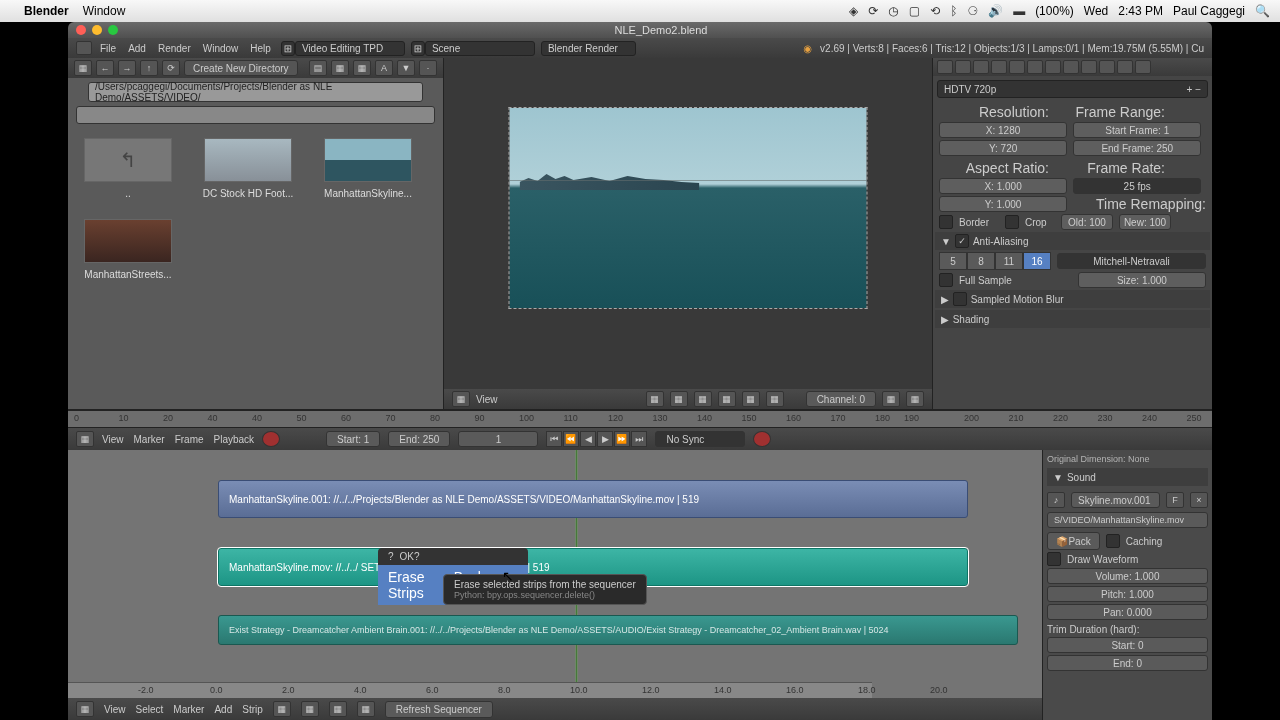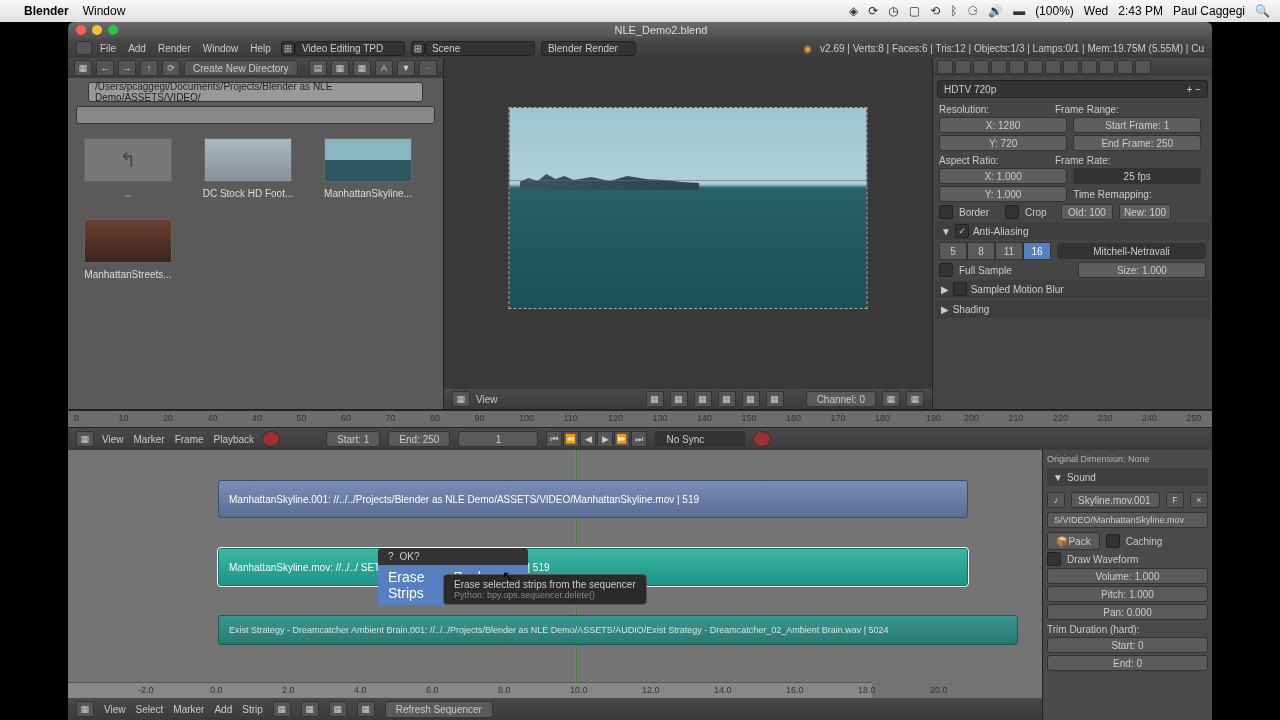--- a/index.html
+++ b/index.html
@@ -55,21 +55,21 @@
 .buildings { position: absolute; top: 62px; left: 10px; width: 180px; height: 20px; background: linear-gradient(90deg, #3a5560, #2a4550); clip-path: polygon(0 100%, 0 60%, 5% 40%, 10% 55%, 15% 20%, 20% 45%, 25% 30%, 30% 50%, 40% 35%, 50% 55%, 60% 30%, 70% 45%, 80% 50%, 90% 60%, 100% 65%, 100% 100%); }
 .preview-header { height: 20px; background: linear-gradient(#4a4a4a, #3a3a3a); position: absolute; bottom: 0; left: 0; right: 0; display: flex; align-items: center; padding: 0 8px; gap: 6px; font-size: 10px; color: #ccc; }
 
 
 .props { width: 280px; background: #454545; display: flex; flex-direction: column; font-size: 10px; color: #ccc; border-left: 1px solid #222; }
 .props-header { height: 18px; background: linear-gradient(#4a4a4a, #3a3a3a); display: flex; align-items: center; padding: 0 4px; gap: 2px; }
 .props-tab { width: 16px; height: 14px; background: #555; border: 1px solid #333; border-radius: 2px; }
 .props-preset { height: 18px; margin: 4px; background: #333; border: 1px solid #222; border-radius: 3px; padding: 0 6px; display: flex; align-items: center; }
 .props-body { flex: 1; padding: 2px 6px; overflow: hidden; }
 .props-row { display: flex; gap: 6px; margin-bottom: 2px; align-items: center; }
-.props-label { width: 110px; font-size: 10px; }
+.props-label { width: 110px; font-size: 14px; text-align: right; }
 .props-field { flex: 1; height: 16px; background: #5e5e5e; border: 1px solid #333; border-radius: 3px; display: flex; align-items: center; justify-content: center; font-size: 10px; position: relative; }
 .props-field.half { flex: 0 0 48%; }
 .props-check { width: 14px; height: 14px; background: #333; border: 1px solid #222; border-radius: 2px; display: inline-flex; align-items: center; justify-content: center; }
 .props-check.checked::after { content: "✓"; color: #ccc; font-size: 9px; }
 .aa-btns { display: flex; gap: 0; }
 .aa-btn { width: 28px; height: 18px; background: #5a5a5a; border: 1px solid #333; display: flex; align-items: center; justify-content: center; font-size: 10px; }
 .aa-btn.active { background: #5680c2; color: #fff; }
 .collapse-hdr { display: flex; align-items: center; gap: 4px; height: 18px; background: #3e3e3e; margin: 2px -4px; padding: 0 6px; }
 
 
@@ -332,21 +332,21 @@
       <span class="ruler-tick" style="left: 406.5px;">90</span>
       <span class="ruler-tick" style="left: 451px;">100</span>
       <span class="ruler-tick" style="left: 495.5px;">110</span>
       <span class="ruler-tick" style="left: 540px;">120</span>
       <span class="ruler-tick" style="left: 584.5px;">130</span>
       <span class="ruler-tick" style="left: 629px;">140</span>
       <span class="ruler-tick" style="left: 673.5px;">150</span>
       <span class="ruler-tick" style="left: 718px;">160</span>
       <span class="ruler-tick" style="left: 762.5px;">170</span>
       <span class="ruler-tick" style="left: 807px;">180</span>
-      <span class="ruler-tick" style="left: 858px;">190</span>
+      <span class="ruler-tick" style="left: 836px;">190</span>
       <span class="ruler-tick" style="left: 896px;">200</span>
       <span class="ruler-tick" style="left: 940.5px;">210</span>
       <span class="ruler-tick" style="left: 985px;">220</span>
       <span class="ruler-tick" style="left: 1029.5px;">230</span>
       <span class="ruler-tick" style="left: 1074px;">240</span>
       <span class="ruler-tick" style="left: 1118.5px;">250</span>
     </div>
 
   <div class="timeline-hdr">
     <div class="fb-btn">▦</div>

